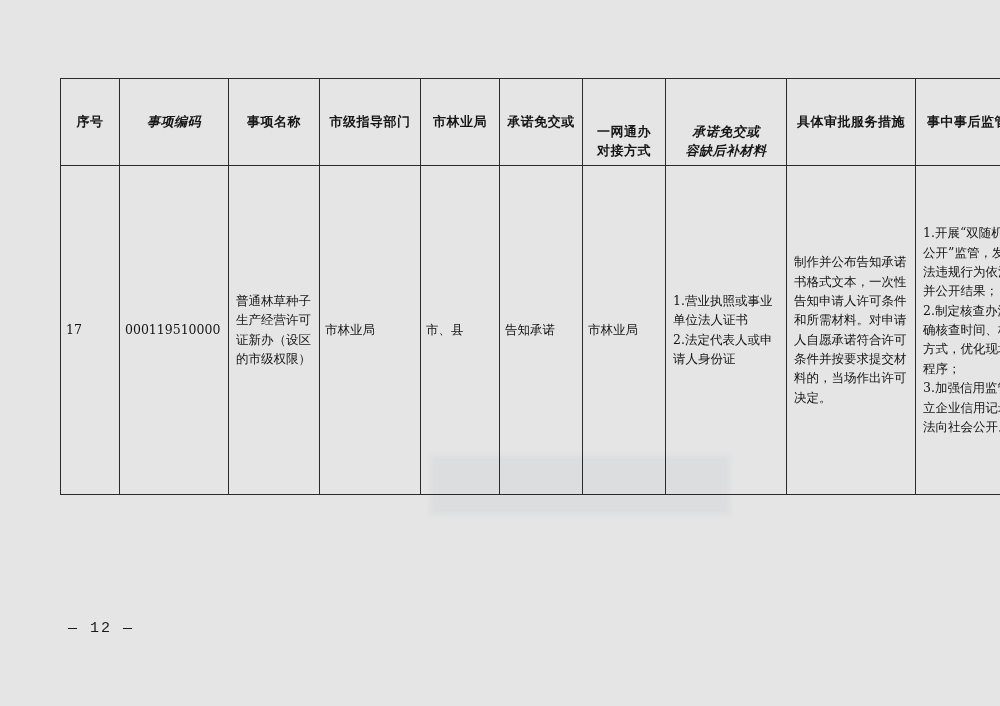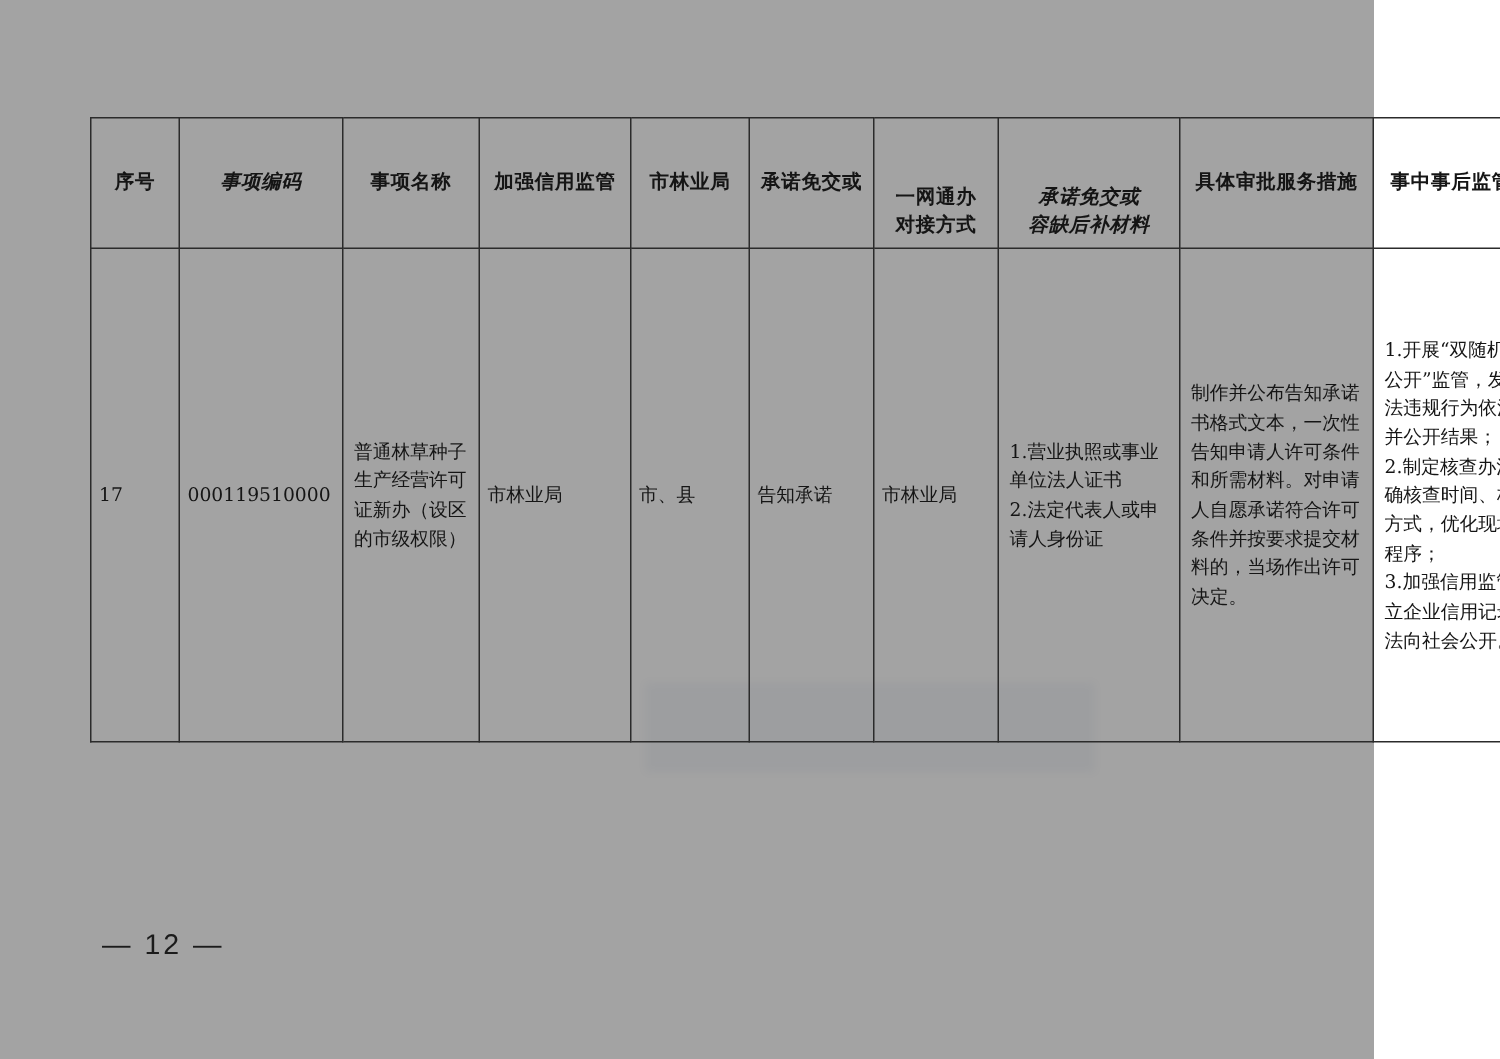--- a/index.html
+++ b/index.html
@@ -12,23 +12,23 @@
     background: #ffffff;
     font-family: "DejaVu Serif", "Liberation Serif", serif;
     color: #1b1b1b;
     position: relative;
     overflow: hidden;
   }
   .page {
     position: absolute;
     left: 0;
     top: 0;
-    width: 916px;
+    width: 1000px;
     height: 706px;
-    background: #a3a3a3;
+    background: #e5e5e5;
   }
   .table-wrap {
     position: absolute;
     left: 60px;
     top: 78px;
     width: 880px;
   }
   table.doc-table {
     border-collapse: collapse;
     width: 880px;
@@ -80,24 +80,24 @@
     white-space: pre-wrap;
     word-break: break-all;
   }
   .narrow-text {
     padding: 0 2px;
   }
   .page-number {
     position: absolute;
     left: 68px;
     top: 620px;
-    font-size: 19px;
+    font-size: 15px;
     letter-spacing: 2px;
     color: #1b1b1b;
-    font-family: Liberation Sans, sans-serif;
+    font-family: Liberation Mono, monospace;
   }
   .faint-bleed {
     position: absolute;
     left: 430px;
     top: 455px;
     width: 300px;
     height: 60px;
     opacity: 0.045;
     background: linear-gradient(90deg, #2a3f6b 0%, #2a3f6b 100%);
     filter: blur(3px);
@@ -111,21 +111,21 @@
 
   <div class="faint-bleed"></div>
 
   <div class="table-wrap">
     <table class="doc-table">
       <thead>
         <tr>
           <th class="col-1">序号</th>
           <th class="col-2">事项编码</th>
           <th class="col-3">事项名称</th>
-          <th class="col-4">加强信用监管</th>
+          <th class="col-4">市级指导部门</th>
           <th class="col-5">市林业局</th>
           <th class="col-6">承诺免交或</th>
           <th class="col-7">
               <span class="hdr-two-line cell-text">一网通办
 对接方式</span>
             </th>
           <th class="col-8">
               <span class="hdr-two-line cell-text">承诺免交或
 容缺后补材料</span>
             </th>

